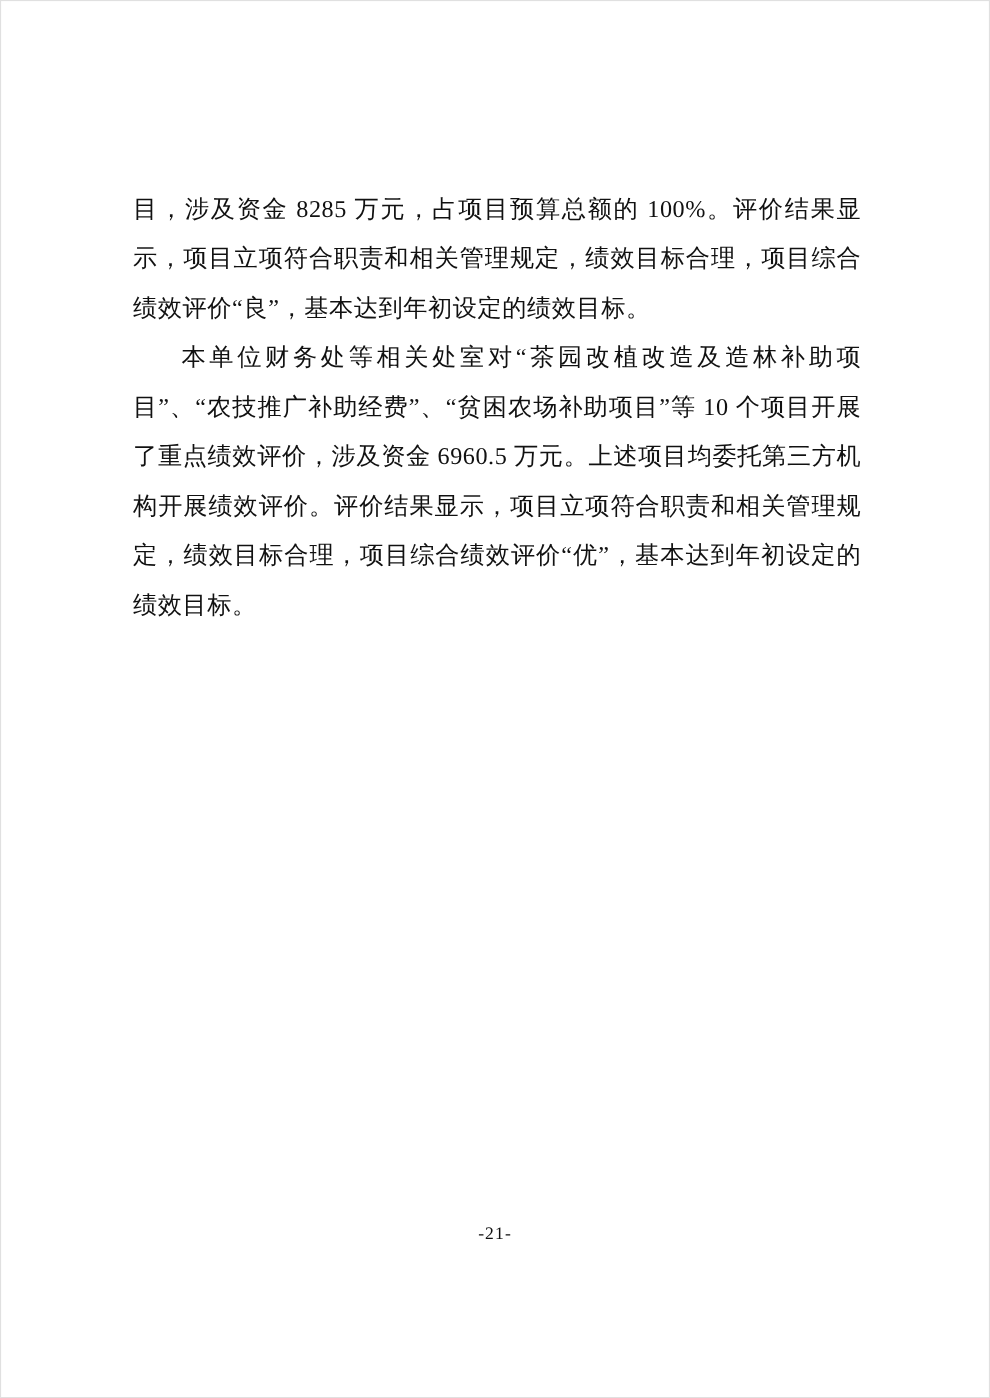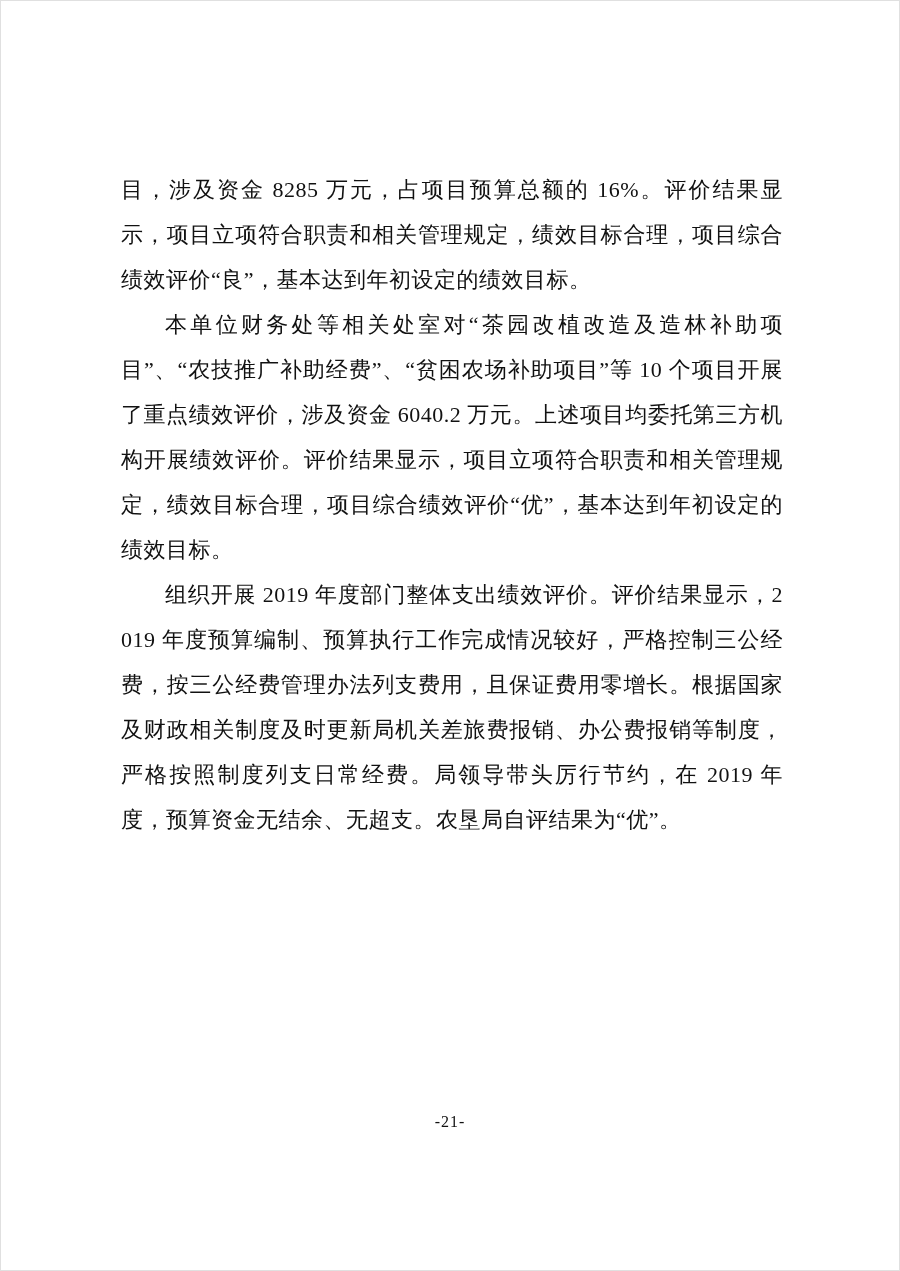--- a/index.html
+++ b/index.html
@@ -45,18 +45,17 @@
     font-size: 16px;
     letter-spacing: 1px;
     color: #111111;
   }
 </style>
 </head>
 <body>
 
 <div class="page">
   <div class="text-block">
-    <p>目，涉及资金 8285 万元，占项目预算总额的 16%。评价结果显示，项目立项符合职责和相关管理规定，绩效目标合理，项目综合绩效评价“良”，基本达到年初设定的绩效目标。</p>
-    <p class="indent">本单位财务处等相关处室对“茶园改植改造及造林补助项目”、“农技推广补助经费”、“贫困农场补助项目”等 10 个项目开展了重点绩效评价，涉及资金 6040.2 万元。上述项目均委托第三方机构开展绩效评价。评价结果显示，项目立项符合职责和相关管理规定，绩效目标合理，项目综合绩效评价“优”，基本达到年初设定的绩效目标。</p>
-    <p class="indent">组织开展 2019 年度部门整体支出绩效评价。评价结果显示，2019 年度预算编制、预算执行工作完成情况较好，严格控制三公经费，按三公经费管理办法列支费用，且保证费用零增长。根据国家及财政相关制度及时更新局机关差旅费报销、办公费报销等制度，严格按照制度列支日常经费。局领导带头厉行节约，在 2019 年度，预算资金无结余、无超支。农垦局自评结果为“优”。</p>
+    <p>目，涉及资金 8285 万元，占项目预算总额的 100%。评价结果显示，项目立项符合职责和相关管理规定，绩效目标合理，项目综合绩效评价“良”，基本达到年初设定的绩效目标。</p>
+    <p class="indent">本单位财务处等相关处室对“茶园改植改造及造林补助项目”、“农技推广补助经费”、“贫困农场补助项目”等 10 个项目开展了重点绩效评价，涉及资金 6960.5 万元。上述项目均委托第三方机构开展绩效评价。评价结果显示，项目立项符合职责和相关管理规定，绩效目标合理，项目综合绩效评价“优”，基本达到年初设定的绩效目标。</p>
   </div>
   <div class="page-number">-21-</div>
 </div>
 
 </body></html>

